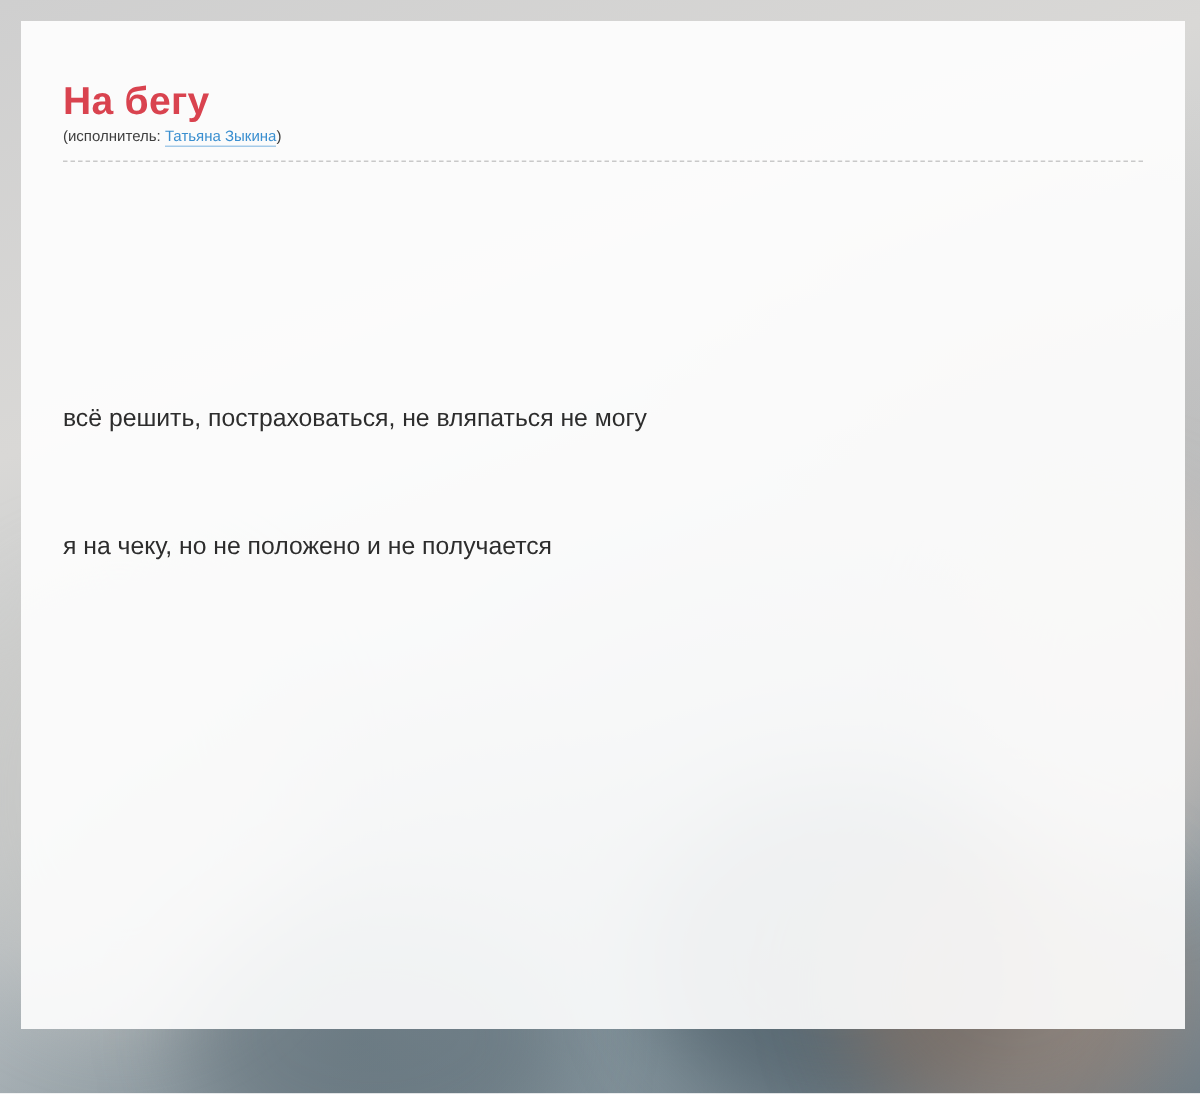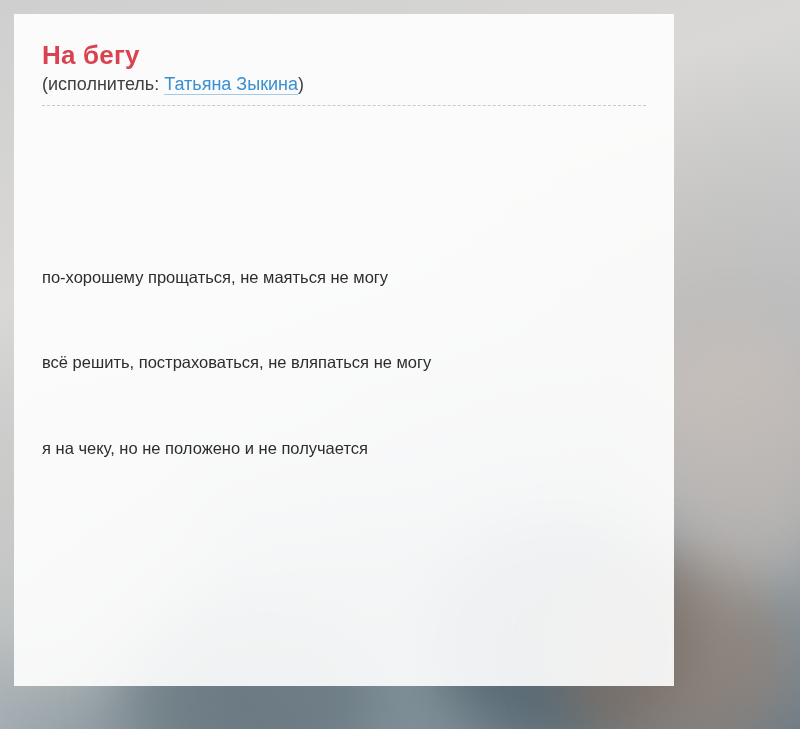--- a/index.html
+++ b/index.html
@@ -42,38 +42,38 @@
   .blob-2 { left: 560px; top: 560px; width: 230px; height: 200px; background: rgba(158,120,96,0.45); }
   .blob-3 { left: 120px; top: 600px; width: 260px; height: 180px; background: rgba(80,96,106,0.40); }
   .blob-4 { left: 640px; top: 330px; width: 200px; height: 260px; background: rgba(210,196,186,0.45); }
   .blob-5 { left: -40px; top: 380px; width: 240px; height: 300px; background: rgba(206,204,200,0.5); }
 
   
   .lyrics-card {
     position: absolute;
     left: 14px;
     top: 14px;
-    width: 660px;
+    width: 776px;
     height: 672px;
     background: rgba(255,255,255,0.90);
     box-sizing: border-box;
-    padding: 26px 28px 20px 28px;
+    padding: 38px 28px 20px 28px;
   }
 
   .song-title {
     color: #d9434f;
     font-size: 26px;
     font-weight: bold;
     line-height: 30px;
     margin: 0 0 4px 0;
     letter-spacing: 0.2px;
   }
 
   .performer-line {
-    font-size: 18px;
+    font-size: 10px;
     color: #3f3f3f;
     padding-bottom: 10px;
     border-bottom: 1px dashed #c9c9c9;
     margin-bottom: 14px;
   }
   .performer-link {
     color: #3a8fd0;
     text-decoration: none;
     border-bottom: 1px solid rgba(58,143,208,0.45);
     cursor: pointer;
@@ -109,21 +109,20 @@
 
     <h1 class="song-title">На бегу</h1>
 
     <div class="performer-line">
       <span>(исполнитель: </span><a class="performer-link" href="#">Татьяна Зыкина</a><span>)</span>
     </div>
 
     <div class="lyrics-body">
 
       <p class="stanza">
-        <span class="line">по-хорошему прощаться, не маяться не могу</span>
         <span class="line">всё решить, постраховаться, не вляпаться не могу</span>
         <span class="line">я на чеку, но не положено и не получается</span>
       </p>
 
       
 
       
 
       
 

